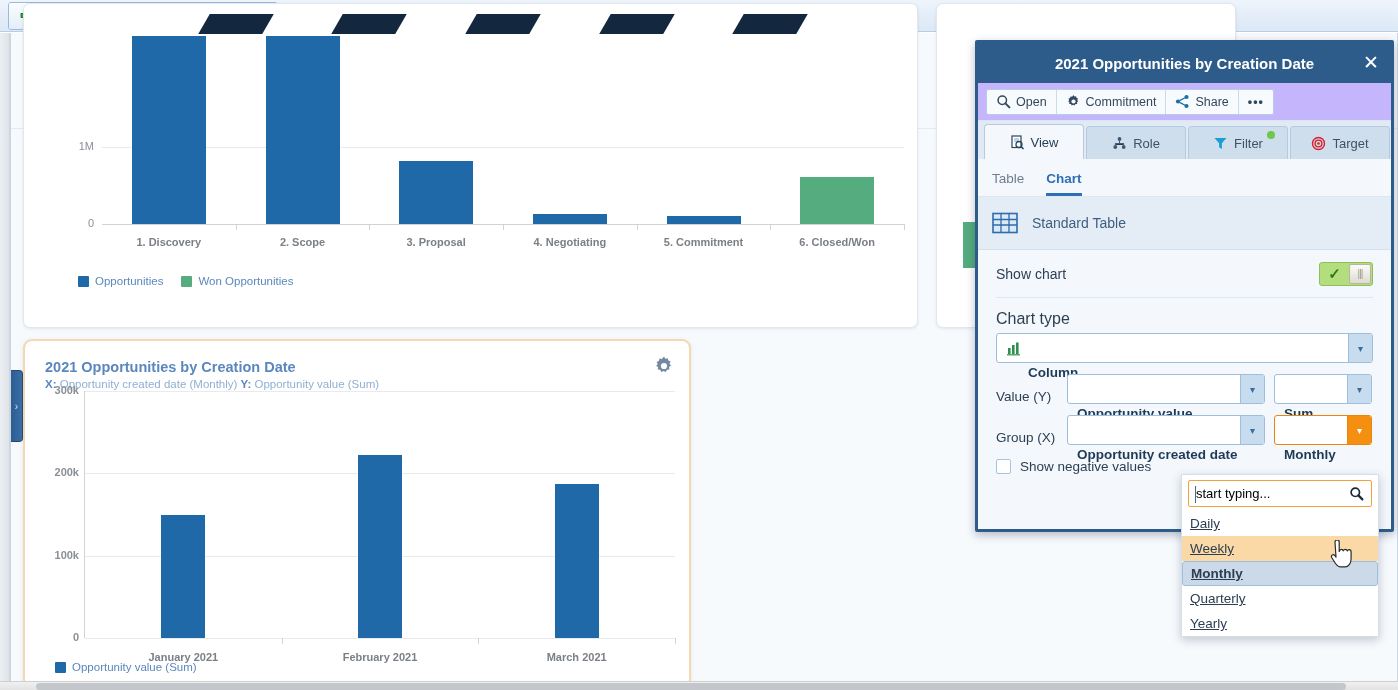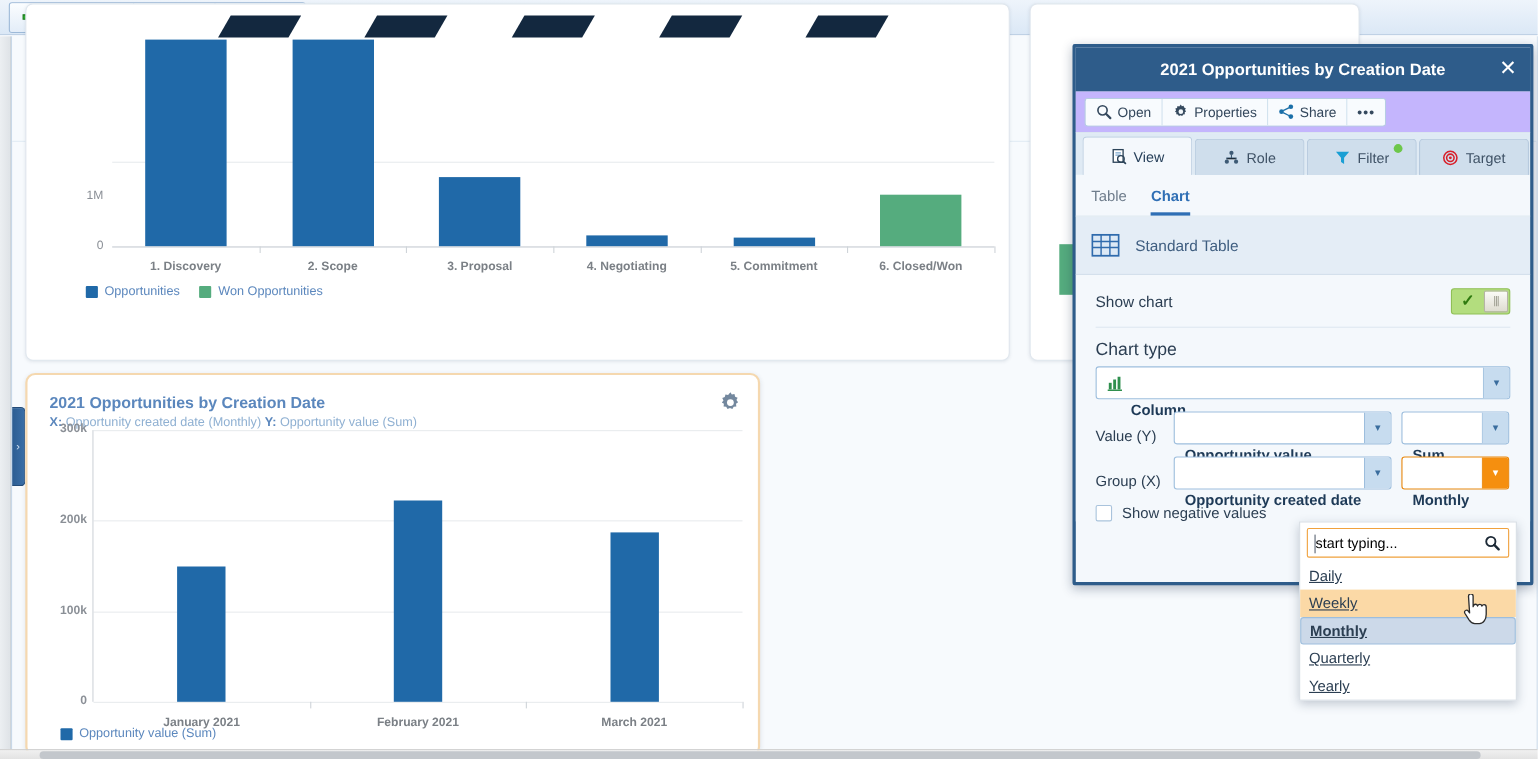--- a/index.html
+++ b/index.html
@@ -313,21 +313,21 @@
       <circle cx="19.5" cy="19" r="3.3" fill="none" stroke="#6f96c4" stroke-width="2"></circle>
       <circle cx="19.5" cy="19" r="1.1" fill="#f7fafd"></circle>
     </svg>
   </div>
 
   <div class="card" id="card-funnel">
     <div id="funnel-plot">
         <div class="gridline" style="left: 78px; top: 220px; width: 802px;"></div>
         <div class="axis-lbl" style="left: 30px; top: 213px; width: 40px;">0</div>
         <div class="gridline" style="left: 78px; top: 143.077px; width: 802px;"></div>
-        <div class="axis-lbl" style="left: 30px; top: 136.077px; width: 40px; margin-top: 32px;">1M</div>
+        <div class="axis-lbl" style="left: 30px; top: 136.077px; width: 40px;">1M</div>
         <div class="bar" style="left: 107.833px; top: 31.5385px; width: 74px; height: 188.462px; background: rgb(32, 105, 168);"></div>
         <div style="position: absolute; width: 64px; height: 20px; background: rgb(19, 40, 63); transform: skewX(-30deg); left: 179.667px; top: 10px;"></div>
         <div class="xtick" style="left: 74.8333px; top: 232px; width: 140px;">1. Discovery</div>
         <div class="axisline" style="left: 211.667px; top: 220px; width: 1px; height: 6px;"></div>
         <div class="bar" style="left: 241.5px; top: 31.5385px; width: 74px; height: 188.462px; background: rgb(32, 105, 168);"></div>
         <div style="position: absolute; width: 64px; height: 20px; background: rgb(19, 40, 63); transform: skewX(-30deg); left: 313.333px; top: 10px;"></div>
         <div class="xtick" style="left: 208.5px; top: 232px; width: 140px;">2. Scope</div>
         <div class="axisline" style="left: 345.333px; top: 220px; width: 1px; height: 6px;"></div>
         <div class="bar" style="left: 375.167px; top: 156.923px; width: 74px; height: 63.0769px; background: rgb(32, 105, 168);"></div>
         <div style="position: absolute; width: 64px; height: 20px; background: rgb(19, 40, 63); transform: skewX(-30deg); left: 447px; top: 10px;"></div>
@@ -339,21 +339,21 @@
         <div class="axisline" style="left: 612.667px; top: 220px; width: 1px; height: 6px;"></div>
         <div class="bar" style="left: 642.5px; top: 211.538px; width: 74px; height: 8.46154px; background: rgb(32, 105, 168);"></div>
         <div style="position: absolute; width: 64px; height: 20px; background: rgb(19, 40, 63); transform: skewX(-30deg); left: 714.333px; top: 10px;"></div>
         <div class="xtick" style="left: 609.5px; top: 232px; width: 140px;">5. Commitment</div>
         <div class="axisline" style="left: 746.333px; top: 220px; width: 1px; height: 6px;"></div>
         <div class="bar" style="left: 776.167px; top: 173.077px; width: 74px; height: 46.9231px; background: rgb(85, 172, 126);"></div>
         <div class="xtick" style="left: 743.167px; top: 232px; width: 140px;">6. Closed/Won</div>
         <div class="axisline" style="left: 880px; top: 220px; width: 1px; height: 6px;"></div>
         <div class="axisline" style="left: 78px; top: 220px; width: 802px; height: 1px;"></div>
       </div>
-    <div class="legend-row" id="funnel-legend" style="left:30px; top:255px; gap:18px;padding-left:24px;">
+    <div class="legend-row" id="funnel-legend" style="left:30px; top:271px; gap:18px;padding-left:24px;">
         <span class="legend-item">
           <span class="legend-sw" style="background: rgb(32, 105, 168);"></span>
           <span class="legend-tx">Opportunities</span>
         </span>
         <span class="legend-item">
           <span class="legend-sw" style="background: rgb(85, 172, 126);"></span>
           <span class="legend-tx">Won Opportunities</span>
         </span>
       </div>
   </div>
@@ -425,21 +425,21 @@
           <path d="M9.4 9.4l4 4" stroke="#35495e" stroke-width="2" stroke-linecap="round"></path>
         </svg>
         <span>Open</span>
       </div>
 
       <div class="act-btn">
         <svg width="15" height="15" viewBox="0 0 22 22">
           <path d="M11 1.6l1.3 2.1 2.4-.5.6 2.4 2.3.9-1.1 2.2 1.5 1.9-1.9 1.5.3 2.4-2.4.3-1.2 2.1-2.2-1-2.2 1-1.2-2.1-2.4-.3.3-2.4L3.2 11l1.5-1.9-1.1-2.2 2.3-.9.6-2.4 2.4.5z" fill="#35495e"></path>
           <circle cx="11" cy="11" r="3.1" fill="#f2f7fb"></circle>
         </svg>
-        <span>Properties</span>
+        <span>Commitment</span>
       </div>
 
       <div class="act-btn">
         <svg width="15" height="15" viewBox="0 0 15 15">
           <circle cx="11.5" cy="3" r="2.1" fill="#1a6fa8"></circle>
           <circle cx="11.5" cy="12" r="2.1" fill="#1a6fa8"></circle>
           <circle cx="3" cy="7.5" r="2.1" fill="#1a6fa8"></circle>
           <path d="M4.5 6.6l5.6-2.8M4.5 8.4l5.6 2.8" stroke="#1a6fa8" stroke-width="1.2"></path>
         </svg>
         <span>Share</span>

